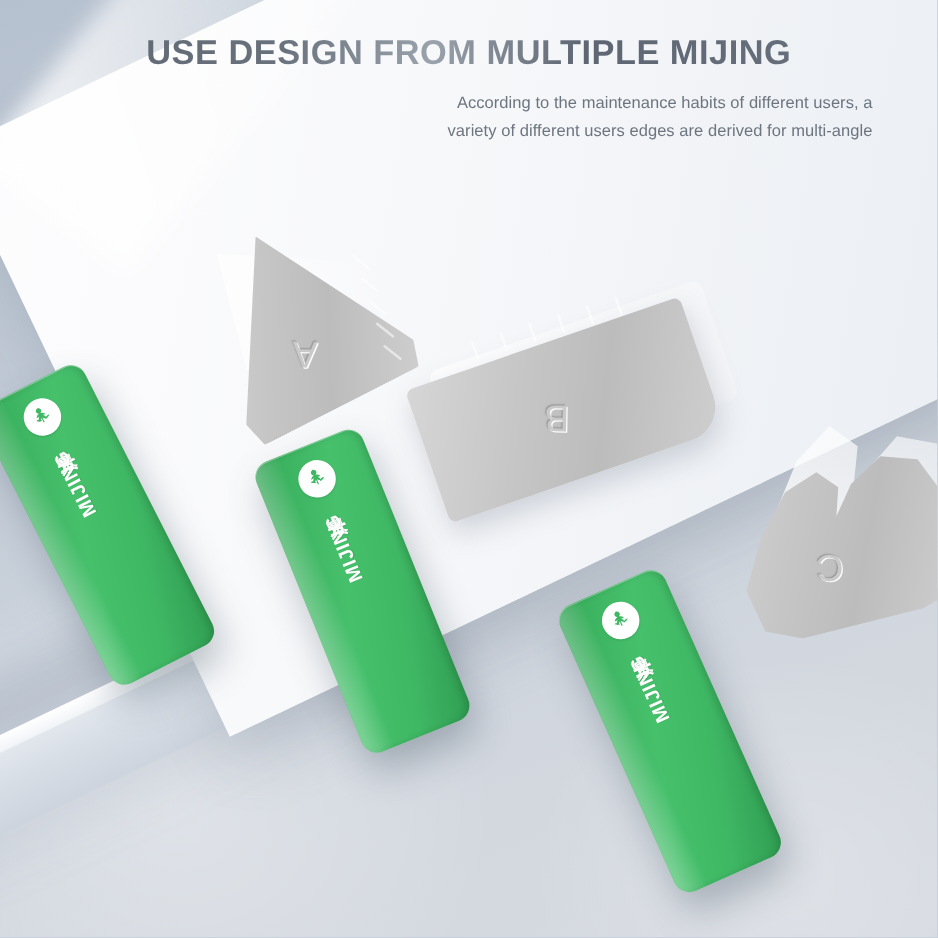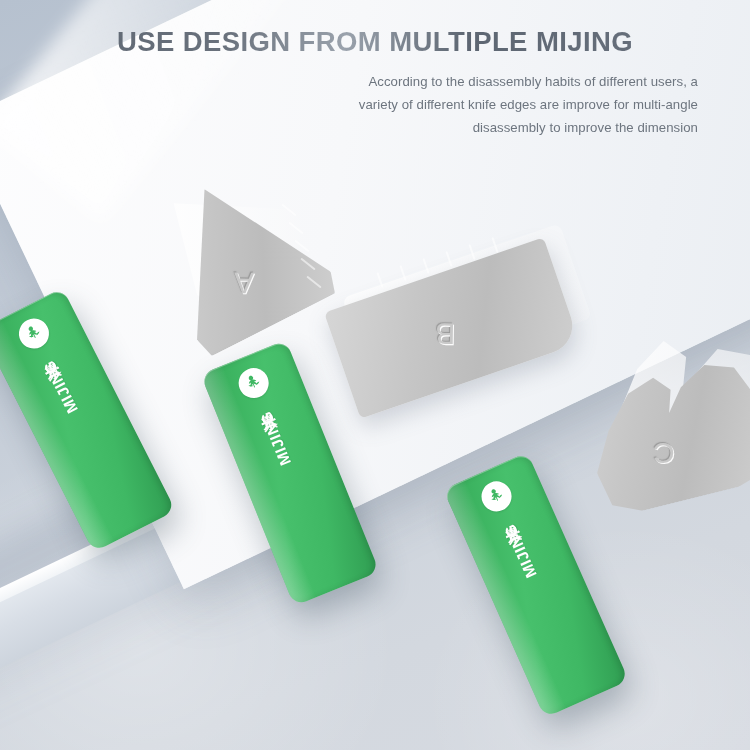--- a/index.html
+++ b/index.html
@@ -250,18 +250,17 @@
         </div>
         <span class="cn">米景</span>
         <span class="en">MIJING</span>
       </div>
     </div>
   </div>
 
   <div class="headline">USE DESIGN FROM MULTIPLE MIJING</div>
 
   <div class="subcopy">
-    <div>According to the disassembly habits of different users, a</div>
-    <div>variety of different knife edges are improve for multi-angle</div>
-    <div>disassembly to improve the dimension</div>
+    <div>According to the maintenance habits of different users, a</div>
+    <div>variety of different users edges are derived for multi-angle</div>
   </div>
 
 </div>
 
 </body></html>

